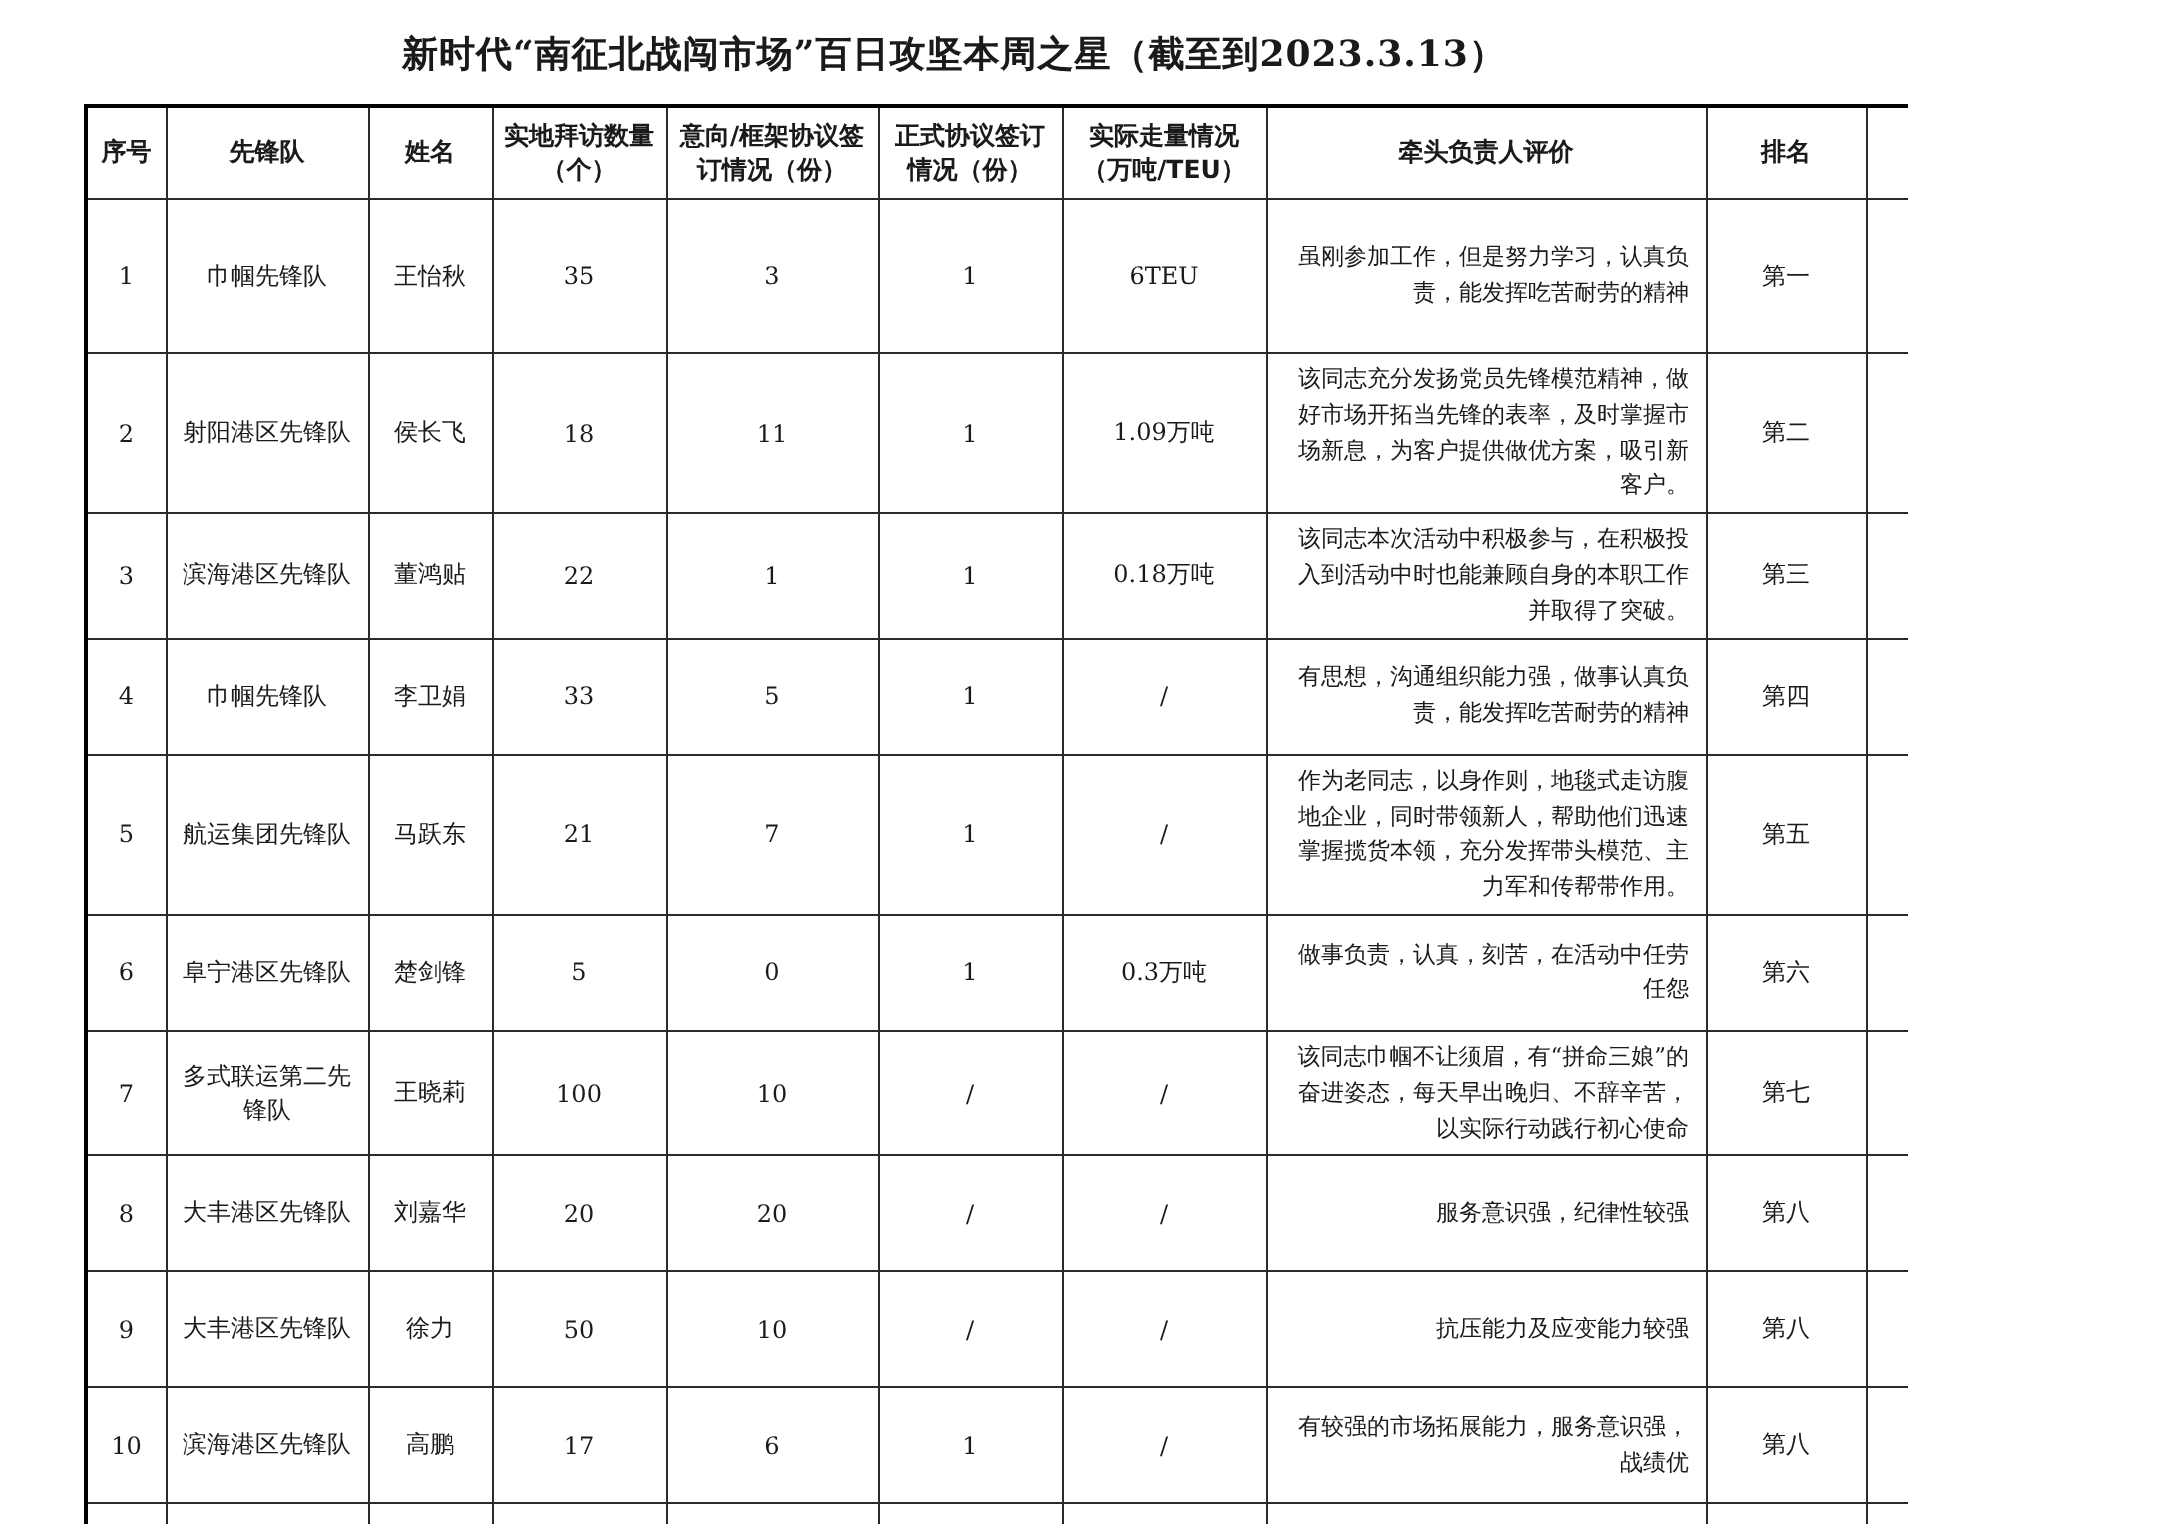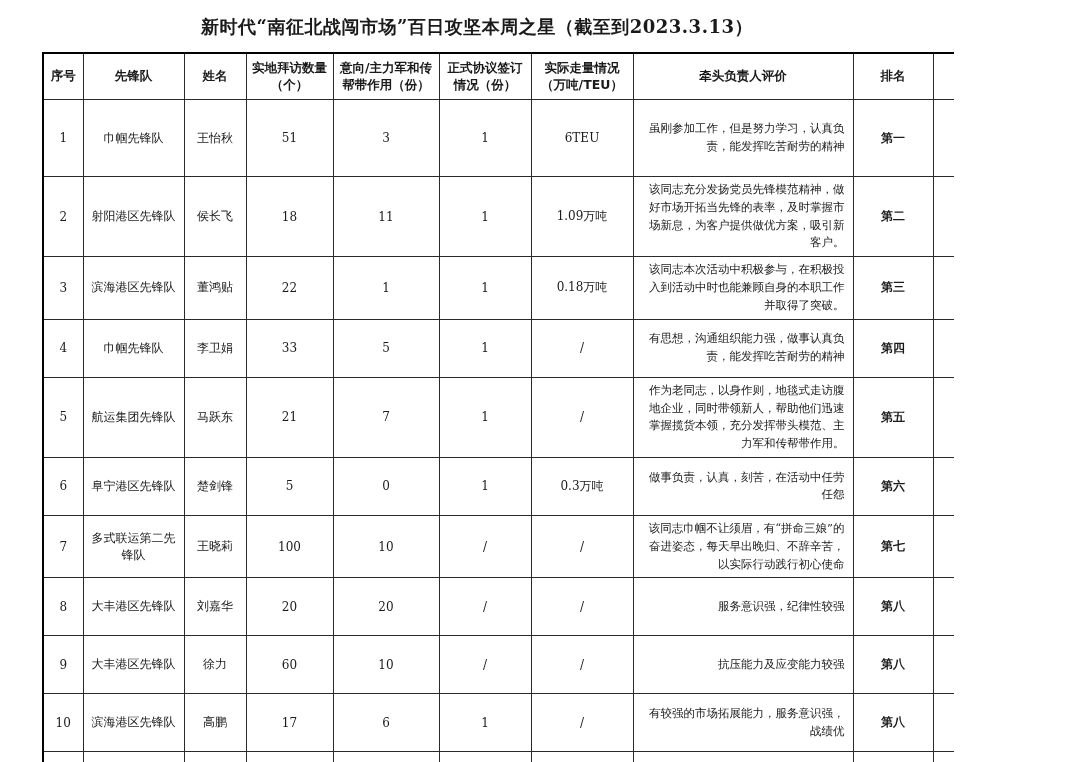--- a/index.html
+++ b/index.html
@@ -45,21 +45,21 @@
     height:49px;
     padding:2px 4px;
   }
   td.c { text-align:center; }
   td.eval {
     text-align:right;
     padding:4px 8px;
     line-height:1.55;
     font-size:11.5px;
   }
-  td.rank { font-weight:bold; }
+  td.rank { font-weight:normal; }
   td.award svg { margin:0 4px; vertical-align:middle; }
 </style>
 </head>
 <body>
 
 <div class="page">
   <h1 class="title">新时代“南征北战闯市场”百日攻坚本周之星（截至到2023.3.13）</h1>
 
   <table class="rank-table">
     <colgroup>
@@ -73,34 +73,34 @@
         <col style="width:220px">
         <col style="width:80px">
       <col style="width:106px">
     </colgroup>
     <thead>
       <tr>
         <th>序号</th>
         <th>先锋队</th>
         <th>姓名</th>
         <th>实地拜访数量（个）</th>
-        <th>意向/主力军和传帮带作用（份）</th>
+        <th>意向/框架协议签订情况（份）</th>
         <th>正式协议签订情况（份）</th>
         <th>实际走量情况（万吨/TEU）</th>
         <th>牵头负责人评价</th>
         <th>排名</th>
         <th>奖状</th>
       </tr>
     </thead>
     <tbody id="table-body">
   <tr>
     <td class="c">1</td>
     <td class="c">巾帼先锋队</td>
     <td class="c">王怡秋</td>
-    <td class="c">51</td>
+    <td class="c">35</td>
     <td class="c">3</td>
     <td class="c">1</td>
     <td class="c">6TEU</td>
     <td class="eval">虽刚参加工作，但是努力学习，认真负责，能发挥吃苦耐劳的精神</td>
     <td class="c rank">第一</td>
     <td class="c award"><svg width="30" height="36" viewBox="0 0 30 36">
               <ellipse cx="15" cy="33" rx="9.5" ry="2.2" fill="#b8e9fa"></ellipse>
               <path d="M10 17 L6.2 30.5 L11 28.2 L13.4 32.6 L15.5 20 Z" fill="#f2a76e" stroke="#8a7b8f" stroke-width="1"></path>
               <path d="M20 17 L23.8 30.5 L19 28.2 L16.6 32.6 L14.5 20 Z" fill="#f2a76e" stroke="#8a7b8f" stroke-width="1"></path>
               <circle cx="15" cy="12.5" r="10.6" fill="#f2a76e" stroke="#8a7b8f" stroke-width="1.2"></circle>
@@ -232,21 +232,21 @@
     <td class="c">/</td>
     <td class="eval">服务意识强，纪律性较强</td>
     <td class="c rank">第八</td>
     <td class="c award">/</td>
   </tr>
 
   <tr>
     <td class="c">9</td>
     <td class="c">大丰港区先锋队</td>
     <td class="c">徐力</td>
-    <td class="c">60</td>
+    <td class="c">50</td>
     <td class="c">10</td>
     <td class="c">/</td>
     <td class="c">/</td>
     <td class="eval">抗压能力及应变能力较强</td>
     <td class="c rank">第八</td>
     <td class="c award">/</td>
   </tr>
 
   <tr>
     <td class="c">10</td>

